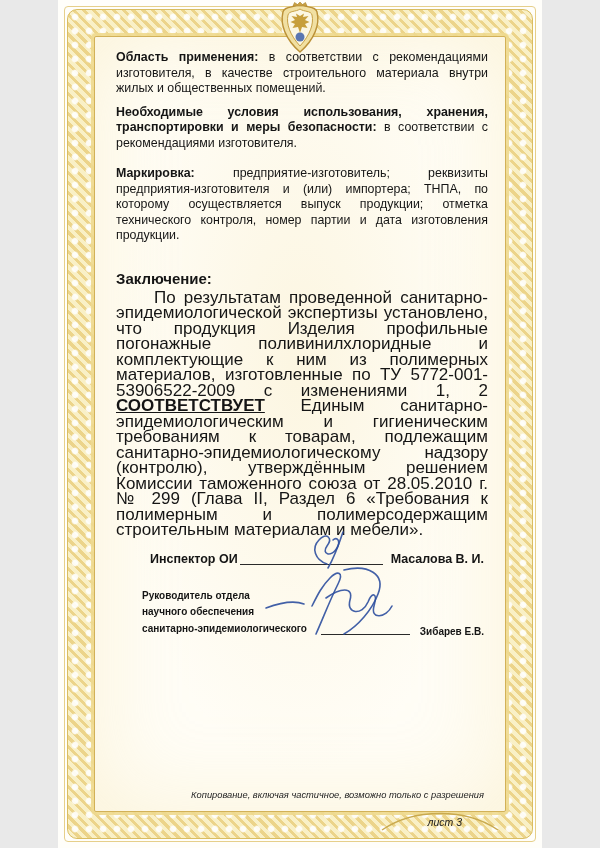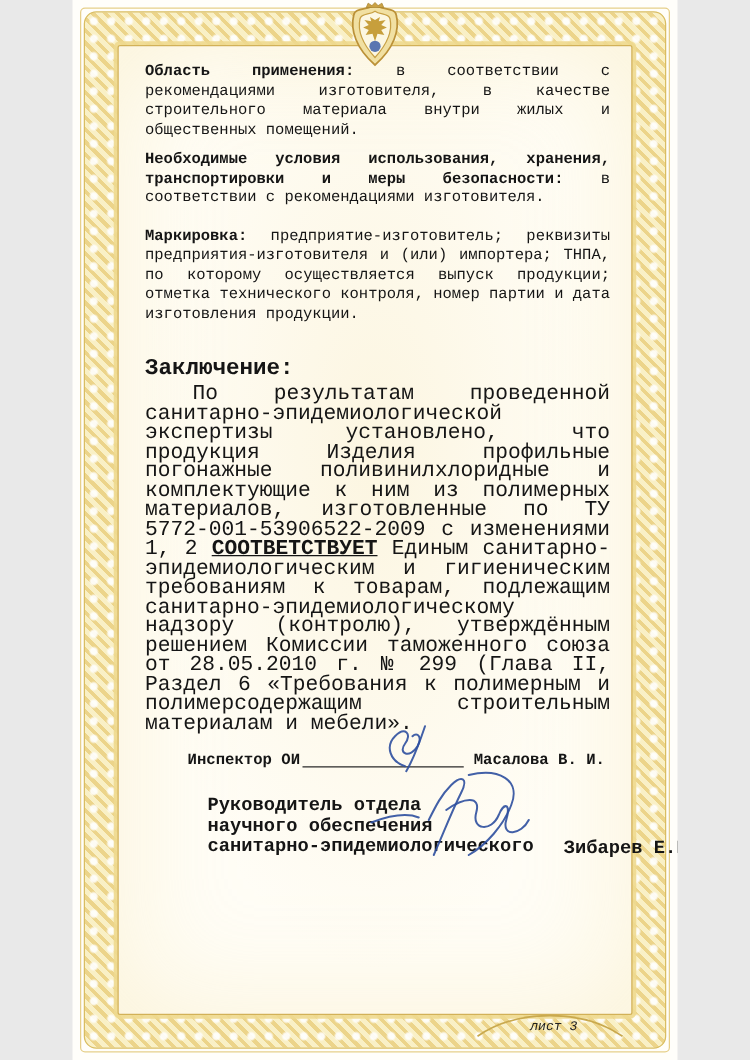--- a/index.html
+++ b/index.html
@@ -1,19 +1,19 @@
 <!DOCTYPE html>
 <html><head>
 <meta charset="utf-8">
 <style>
   html,body { margin:0; padding:0; background:#e9e9e9; }
   .page {
     position:relative; width:484px; height:848px; margin:0 auto;
     background:#fffefa; overflow:hidden;
-    font-family:Liberation Mono, monospace; color:#151515;
+    font-family:Liberation Sans, sans-serif; color:#151515;
   }
   
   .frame-outerline { position:absolute; inset:6px; border:1px solid #e6cf8a; border-radius:4px; z-index:1; }
   .frame-band {
     position:absolute; inset:9px; border-radius:10px; z-index:1;
     border:1px solid #d9bd62;
     background-image:
       radial-gradient(circle at 7px 7px, rgba(255,255,255,0.9) 2.5px, rgba(255,255,255,0) 4px),
       repeating-linear-gradient(45deg, #ecd48a 0 3px, #f9f0c6 3px 7px),
       linear-gradient(#f7ecc0,#f7ecc0);
@@ -28,32 +28,32 @@
     position:absolute; inset:40px; z-index:2; pointer-events:none;
     background:radial-gradient(ellipse at 50% 42%, rgba(240,216,140,0.20), rgba(240,216,140,0.06) 45%, rgba(240,216,140,0) 66%);
   }
   
   .emblem { position:absolute; top:1px; left:50%; transform:translateX(-50%); z-index:6; }
   
   .content { position:absolute; left:58px; right:54px; top:50px; z-index:4; }
   .para { margin:0 0 8px 0; font-size:12.4px; line-height:15.5px; text-align:justify; }
   .para.gap-lg { margin-top:15px; }
   b.lbl { font-weight:bold; }
-  .concl-head { margin:26px 0 3px 0; font-size:18px; font-weight:bold; }
+  .concl-head { margin:26px 0 3px 0; font-size:15px; font-weight:bold; }
   .concl-body { margin:0; font-size:17px; line-height:15.5px; text-align:justify; text-indent:38px; }
   .verdict { font-weight:bold; text-decoration:underline; }
   
   .sig-row { display:flex; align-items:flex-end; margin:12px 4px 0 34px; font-weight:bold; font-size:12.5px; }
   .sig-title { white-space:nowrap; }
   .sig-line { flex:1; border-bottom:1.3px solid #2a2a2a; height:14px; margin:0 8px 1px 2px; position:relative; }
   .sig-name { white-space:nowrap;text-align:right; }
   .ink { position:absolute; pointer-events:none; }
   .ink path { stroke:#2d4f9e; stroke-width:1.6; fill:none; stroke-linecap:round; opacity:0.9; }
   .ink1 { left:40%; bottom:-6px; }
-  .sig-row2 { display:flex; align-items:flex-end; margin:22px 4px 0 50px; font-size:15px; }
+  .sig-row2 { display:flex; align-items:flex-end; margin:22px 4px 0 26px; font-size:10px; }
   .sig-titles { font-weight:bold; line-height:16.5px; white-space:nowrap; }
   .sig-line2 { flex:1; border-bottom:1.3px solid #2a2a2a; height:14px; margin:0 10px 2px 14px; position:relative; }
   .ink2 { right:0px; bottom:-8px; }
   .sig-name2 { font-weight:bold; white-space:nowrap; margin-bottom:0; }
   
   .footer { position:absolute; right:58px; bottom:46px; z-index:4; text-align:right; font-style:italic; font-size:9.3px; line-height:13px; color:#242424; }
   .sheet { position:absolute; right:80px; bottom:20px; z-index:5; font-style:italic; font-size:10.5px; color:#222; }
   .sheet-arc { position:absolute; right:42px; bottom:12px; z-index:4; }
 </style>
 </head>
@@ -112,20 +112,21 @@
           <path d="M66 34 C80 24 94 22 90 36 C86 50 102 52 108 38 C112 28 118 28 114 42 C110 56 126 54 132 42"></path>
           <path d="M84 6 C108 0 126 10 118 30 C112 46 98 62 84 70"></path>
         </svg>
       </div>
       <span class="sig-name2">Зибарев Е.В.</span>
     </div>
 
   </div>
 
   <div class="footer">
+    <div>Копирование, включая частичное, возможно только с разрешения</div>
   </div>
 
   <div class="sheet-arc">
     <svg width="120" height="26" viewBox="0 0 120 26">
         <path d="M2 24 C34 2 86 2 118 24" stroke="#c9a94e" stroke-width="1.4" fill="none"></path>
       </svg>
   </div>
   <div class="sheet">лист  3</div>
 
 </div>

